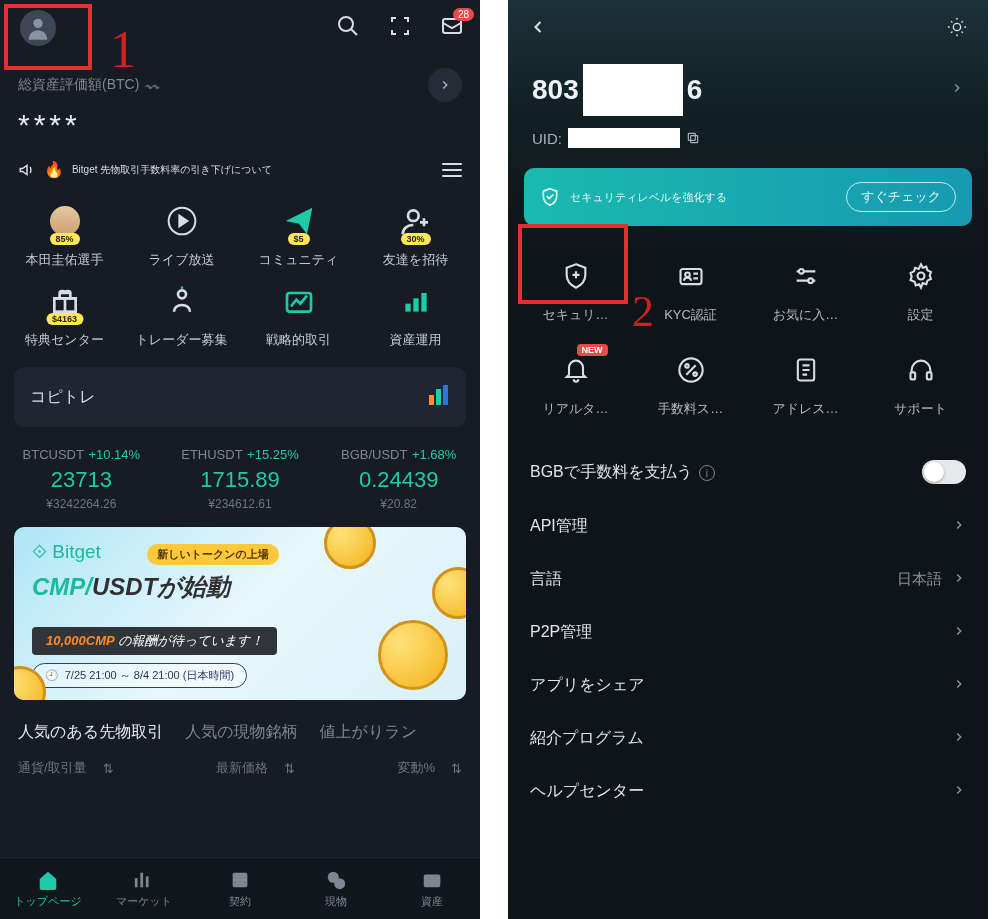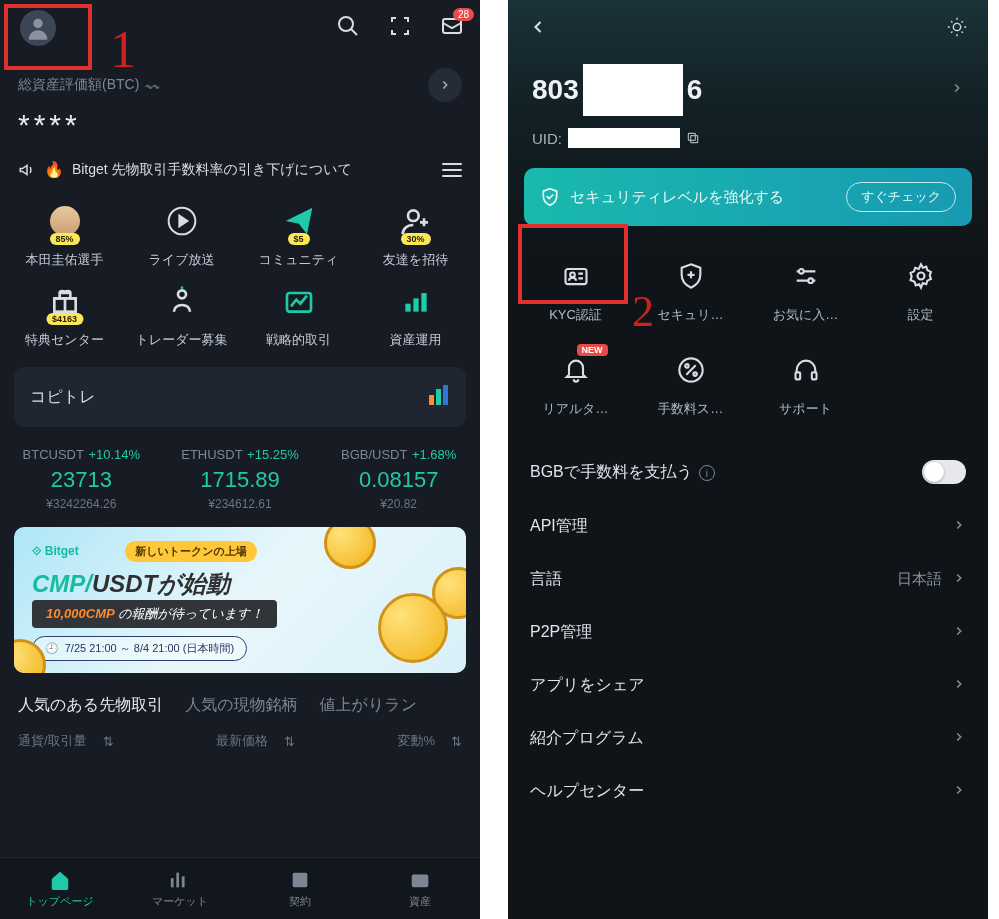--- a/index.html
+++ b/index.html
@@ -21,21 +21,21 @@
 
 .balance-row { display: flex; align-items: center; justify-content: space-between; padding: 12px 18px 4px; }
 .balance-label { font-size: 14px; color: #7e8694; display: flex; align-items: center; gap: 6px; }
 .eye-icon { opacity: 0.7; }
 .chevron-wrap { width: 34px; height: 34px; border-radius: 50%; background: #252c38; display: flex; align-items: center; justify-content: center; }
 .chevron-wrap svg { width: 14px; height: 14px; stroke: #aab0bc; fill: none; stroke-width: 2.5; }
 .balance-value { font-size: 30px; color: #e8ecf2; letter-spacing: 4px; padding: 2px 18px 10px; }
 
 .news-row { display: flex; align-items: center; justify-content: space-between; padding: 8px 18px 14px; }
 .news-left { display: flex; align-items: center; gap: 8px; }
-.news-text { font-size: 14px; color: #d8dde3; }
+.news-text { font-size: 10px; color: #d8dde3; }
 .flame { color: #ff5a2e; font-size: 16px; }
 .hamburger { display: flex; flex-direction: column; gap: 4px; }
 .hamburger span { width: 20px; height: 2px; background: #d8dde3; border-radius: 1px; }
 
 .grid-4 { display: grid; grid-template-columns: repeat(4, 1fr); gap: 10px 0; padding: 6px 6px; }
 .grid-item { display: flex; flex-direction: column; align-items: center; gap: 8px; font-size: 13px; color: #c5cad4; }
 .grid-icon { width: 44px; height: 44px; display: flex; align-items: center; justify-content: center; position: relative; }
 .grid-icon svg { width: 32px; height: 32px; }
 .pill { position: absolute; bottom: -2px; left: 50%; transform: translateX(-50%); background: #fae858; color: #2a2400; font-size: 9px; padding: 1px 6px; border-radius: 8px; font-weight: 600; }
 
@@ -43,25 +43,25 @@
 .card-btn { flex: 1; background: #1f2631; border-radius: 10px; padding: 16px 16px; display: flex; align-items: center; justify-content: space-between; font-size: 16px; color: #d8dde3; }
 
 .tickers { display: flex; padding: 6px 16px 12px; gap: 28px; text-align: center; }
 .ticker { flex: 1; }
 .ticker-pair { font-size: 13px; color: #7e8694; }
 .ticker-change { font-size: 13px; color: #1fcaa8; }
 .ticker-price { font-size: 22px; color: #1fcaa8; font-weight: 500; margin: 4px 0; }
 .ticker-fiat { font-size: 12px; color: #6d7482; }
 
 .banner { margin: 4px 14px 12px; background: linear-gradient(135deg, #aee6f6 0%, #e8f7fc 50%, #d9f0f8 100%); border-radius: 10px; padding: 14px 18px 12px; position: relative; overflow: hidden; color: #333; }
-.banner-logo { font-size: 12px; color: #18baa0; font-weight: 700; }
+.banner-logo { font-size: 19px; color: #18baa0; font-weight: 400; }
 .banner-chip-pill { display: inline-block; background: #ffc83a; color: #4d3400; font-size: 11px; padding: 3px 10px; border-radius: 12px; margin-left: 42px; font-weight: 600; }
 .banner-title { font-size: 24px; font-weight: 700; color: #303033; margin-top: 6px; font-style: italic; }
 .banner-title .accent { color: #18baa0; }
-.banner-reward { background: #313439; color: #fff; display: inline-block; padding: 5px 14px; border-radius: 4px; font-size: 13px; margin-top: 0; font-style: italic; }
+.banner-reward { background: #313439; color: #fff; display: inline-block; padding: 5px 14px; border-radius: 4px; font-size: 13px; margin-top: 24px; font-style: italic; }
 .banner-reward .amount { color: #ff8a2a; font-weight: 700; }
 .banner-time { margin-top: 8px; display: inline-flex; align-items: center; gap: 6px; background: rgba(255,255,255,0.4); border: 1px solid #2b416c; border-radius: 20px; padding: 4px 12px; font-size: 11px; color: #24385e; }
 .banner-coin { position: absolute; width: 52px; height: 52px; border-radius: 50%; background: radial-gradient(circle at 30% 30%, #ffe27a, #f2b21a); border: 3px solid #d1921a; }
 .banner-coin.c1 { top: -10px; right: 90px; }
 .banner-coin.c2 { top: 40px; right: -18px; }
 .banner-coin.c3 { bottom: -18px; left: -20px; }
 .banner-coin.c4 { bottom: 10px; right: 18px; width: 70px; height: 70px; }
 
 .tabs-row { display: flex; gap: 22px; padding: 10px 18px; font-size: 16px; color: #7e8694; align-items: center;}
 .tabs-row .active { color: #e6eaf0; font-weight: 500; }
@@ -79,21 +79,21 @@
 .back-chevron svg { width: 20px; height: 20px; stroke: #d8dde3; fill: none; stroke-width: 2.5; }
 .sun-icon svg { width: 22px; height: 22px; stroke: #d8dde3; fill: none; }
 
 .profile-row { display: flex; align-items: center; justify-content: space-between; padding: 6px 24px 8px; }
 .phone-num { font-size: 28px; font-weight: 700; color: #eef2f6; display: flex; align-items: center; gap: 4px; }
 .mask-box { width: 100px; height: 52px; background: #fff; display: inline-block; }
 .uid { padding: 4px 24px 16px; font-size: 15px; color: #a8b0ba; display: flex; align-items: center; gap: 6px; }
 .uid .mask-box { height: 20px; width: 112px; }
 
 .security-card { margin: 4px 16px 18px; background: linear-gradient(90deg, #1ab9ae 0%, #179ab2 100%); border-radius: 10px; padding: 14px 16px; display: flex; align-items: center; justify-content: space-between; color: #e8fbf8; }
-.sec-left { display: flex; align-items: center; gap: 10px; font-size: 15px; }
+.sec-left { display: flex; align-items: center; gap: 10px; font-size: 11px; }
 .sec-btn { border: 1.5px solid #bceee7; border-radius: 20px; padding: 5px 14px; font-size: 13px; color: #e8fbf8; }
 
 .r-grid { display: grid; grid-template-columns: repeat(4, 1fr); gap: 26px 0; padding: 12px 10px 20px; }
 .r-grid-item { display: flex; flex-direction: column; align-items: center; gap: 10px; font-size: 13px; color: #b0bac4; }
 .r-grid-icon { width: 40px; height: 40px; display: flex; align-items: center; justify-content: center; position: relative; }
 .r-grid-icon svg { width: 28px; height: 28px; stroke: #d8dde3; fill: none; stroke-width: 1.8; }
 .new-badge { position: absolute; top: -6px; right: -12px; background: #e84a4a; color: #fff; font-size: 9px; padding: 1px 5px; border-radius: 4px; font-weight: 700; }
 
 .red-box-2 { position: absolute; border: 4px solid #e03030; width: 110px; height: 80px; top: 224px; left: 10px; }
 .annotation-2 { position: absolute; top: 286px; left: 124px; font-size: 44px; color: #d02020; font-family: Georgia, serif; }
@@ -262,21 +262,21 @@
       <div class="ticker-price">23713</div>
       <div class="ticker-fiat">¥3242264.26</div>
     </div>
     <div class="ticker">
       <div><span class="ticker-pair">ETHUSDT</span> <span class="ticker-change">+15.25%</span></div>
       <div class="ticker-price">1715.89</div>
       <div class="ticker-fiat">¥234612.61</div>
     </div>
     <div class="ticker">
       <div><span class="ticker-pair">BGB/USDT</span> <span class="ticker-change">+1.68%</span></div>
-      <div class="ticker-price">0.08157</div>
+      <div class="ticker-price">0.24439</div>
       <div class="ticker-fiat">¥20.82</div>
     </div>
   </div>
 
   <div class="banner">
     <div class="banner-coin c1"></div>
     <div class="banner-coin c2"></div>
     <div class="banner-coin c3"></div>
     <div class="banner-coin c4"></div>
     <span class="banner-logo">⟐ <span>Bitget</span></span>
@@ -330,20 +330,27 @@
       <span>マーケット</span>
     </div>
     <div class="nav-item">
       <svg viewBox="0 0 24 24" fill="#7e8694">
           <rect x="4" y="4" width="16" height="16" rx="2"></rect>
         </svg>
       <span>契約</span>
     </div>
     <div class="nav-item">
       <svg viewBox="0 0 24 24" fill="#7e8694">
+          <circle cx="9" cy="9" r="6"></circle>
+          <circle cx="16" cy="16" r="6"></circle>
+        </svg>
+      <span>現物</span>
+    </div>
+    <div class="nav-item">
+      <svg viewBox="0 0 24 24" fill="#7e8694">
           <rect x="3" y="6" width="18" height="14" rx="2"></rect>
           <rect x="15" y="11" width="6" height="4"></rect>
         </svg>
       <span>資産</span>
     </div>
   </div>
 </div>
 
 <div class="phone-right">
   <div class="red-box-2"></div>
@@ -386,35 +393,35 @@
         </svg>
       <span>セキュリティレベルを強化する</span>
     </div>
     <div class="sec-btn">すぐチェック</div>
   </div>
 
   <div class="r-grid">
     <div class="r-grid-item">
       <div class="r-grid-icon">
           <svg viewBox="0 0 24 24">
+            <path d="M12 2l8 3v6c0 5-3.5 9-8 11-4.5-2-8-6-8-11V5l8-3z"></path>
+            <path d="M12 8v6M9 11h6"></path>
+          </svg>
+        </div>
+      <span>セキュリ…</span>
+    </div>
+    <div class="r-grid-item">
+      <div class="r-grid-icon">
+          <svg viewBox="0 0 24 24">
             <rect x="3" y="6" width="18" height="13" rx="2"></rect>
             <circle cx="9" cy="11" r="2"></circle>
             <path d="M14 10h4M14 14h4M6 16c0-1.5 1.3-2.5 3-2.5s3 1 3 2.5"></path>
           </svg>
         </div>
       <span>KYC認証</span>
-    </div>
-    <div class="r-grid-item">
-      <div class="r-grid-icon">
-          <svg viewBox="0 0 24 24">
-            <path d="M12 2l8 3v6c0 5-3.5 9-8 11-4.5-2-8-6-8-11V5l8-3z"></path>
-            <path d="M12 8v6M9 11h6"></path>
-          </svg>
-        </div>
-      <span>セキュリ…</span>
     </div>
     <div class="r-grid-item">
       <div class="r-grid-icon">
           <svg viewBox="0 0 24 24">
             <path d="M4 8h16M4 16h16"></path>
             <circle cx="8" cy="8" r="2" fill="#0f1418"></circle>
             <circle cx="16" cy="16" r="2" fill="#0f1418"></circle>
           </svg>
         </div>
       <span>お気に入…</span>
@@ -440,20 +447,29 @@
     <div class="r-grid-item">
       <div class="r-grid-icon">
           <svg viewBox="0 0 24 24">
             <circle cx="12" cy="12" r="10"></circle>
             <circle cx="8.5" cy="8.5" r="1.5"></circle>
             <circle cx="15.5" cy="15.5" r="1.5"></circle>
             <path d="M16 8L8 16"></path>
           </svg>
         </div>
       <span>手数料ス…</span>
+    </div>
+    <div class="r-grid-item">
+      <div class="r-grid-icon">
+          <svg viewBox="0 0 24 24">
+            <rect x="5" y="3" width="14" height="18" rx="2"></rect>
+            <path d="M9 8h6M9 12h6M9 16h4"></path>
+          </svg>
+        </div>
+      <span>アドレス…</span>
     </div>
     <div class="r-grid-item">
       <div class="r-grid-icon">
           <svg viewBox="0 0 24 24">
             <path d="M4 14v-2a8 8 0 1116 0v2"></path>
             <rect x="3" y="14" width="4" height="6" rx="1"></rect>
             <rect x="17" y="14" width="4" height="6" rx="1"></rect>
           </svg>
         </div>
       <span>サポート</span>

